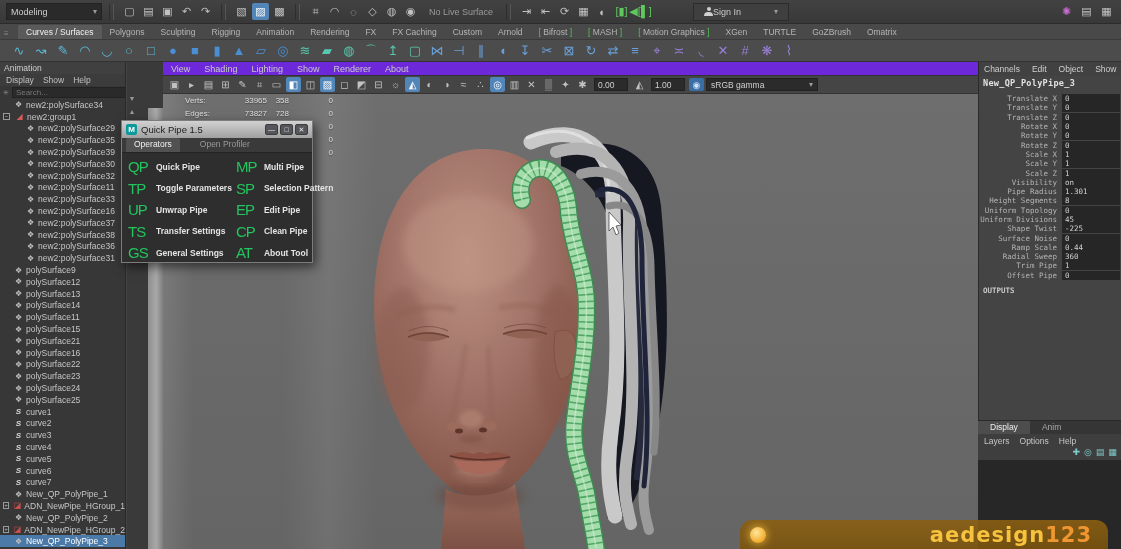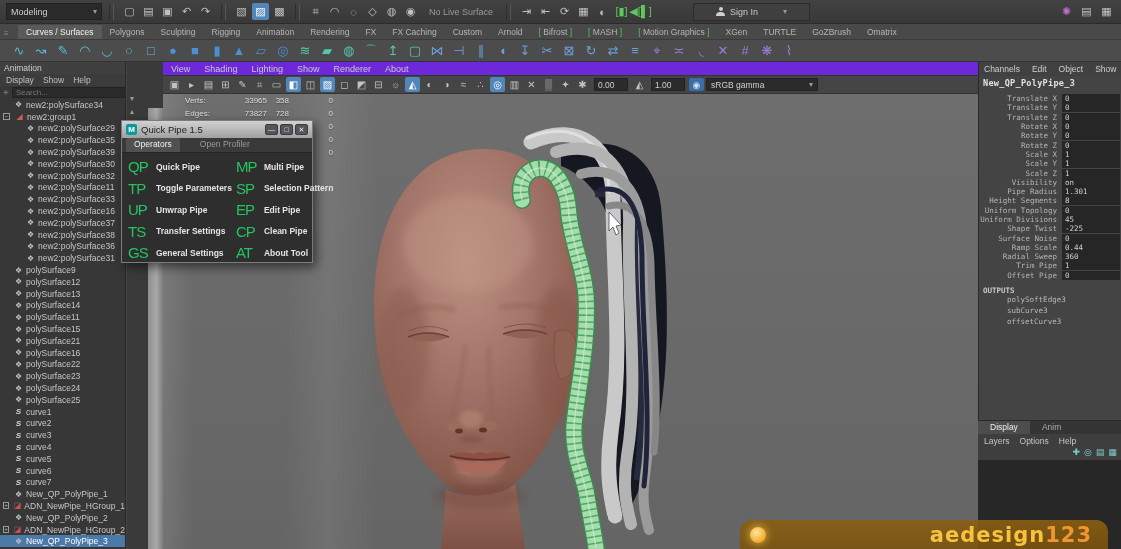--- a/index.html
+++ b/index.html
@@ -8,21 +8,21 @@
 
   
   .statusbar { position:absolute; left:0; top:0; width:1121px; height:24px; background:linear-gradient(#424242,#383838); border-bottom:1px solid #2b2b2b; display:flex; align-items:center; gap:4px; padding:0 6px; }
   .mode-select { display:flex; align-items:center; background:#2a2a2a; border:1px solid #222; height:17px; padding:0 4px; width:96px; color:#cfcfcf; }
   .mode-select .arrow { margin-left:auto; color:#999; font-size:8px; }
   .sb-sep { width:5px; height:16px; border-left:1px solid #2d2d2d; border-right:1px solid #555; margin:0 3px; }
   .sb-group { display:flex; align-items:center; gap:2px; }
   .sb-icon { width:17px; height:17px; display:flex; align-items:center; justify-content:center; color:#c2c2c2; font-size:11px; border-radius:2px; }
   .sb-icon.active { background:#5285b8; color:#fff; }
   .live-surface { color:#9a9a9a; margin:0 6px; }
-  .signin { display:flex; align-items:center; background:#3f3f3f; border:1px solid #2c2c2c; height:18px; padding:0 22px; gap:5px; width:117px; margin-left:40px; }
+  .signin { display:flex; align-items:center; background:#3f3f3f; border:1px solid #2c2c2c; height:18px; padding:0 10px; width:96px; margin-left:40px; }
   .person-icon { width:9px; height:9px; position:relative; }
   .person-icon::before { content:""; position:absolute; left:2.5px; top:0; width:4px; height:4px; border-radius:50%; background:#cfcfcf; }
   .person-icon::after { content:""; position:absolute; left:0; top:4.5px; width:9px; height:4.5px; border-radius:4px 4px 0 0; background:#cfcfcf; }
   .signin .arrow { margin-left:auto; color:#999; font-size:8px; }
   .sb-right { margin-left:auto; display:flex; gap:3px; }
 
   
   .shelf-tabs { position:absolute; left:0; top:24px; width:1121px; height:16px; background:#494949; display:flex; align-items:flex-end; padding-left:18px; border-bottom:1px solid #3a3a3a; }
   .shelf-tab { padding:2px 8px 2px; color:#b5b5b5; font-size:8.5px; white-space:nowrap; }
   .shelf-tab.active { background:#5a5a5a; color:#f0f0f0; border-radius:2px 2px 0 0; }
@@ -788,26 +788,20 @@
           <span class="cb-label">Trim Pipe</span>
           <span class="cb-value">1</span>
         </div>
 
         <div class="cb-row">
           <span class="cb-label">Offset Pipe</span>
           <span class="cb-value">0</span>
         </div>
       </div>
     <div class="cb-outputs-label">OUTPUTS</div>
-    <div>
-
-    <div class="cb-output">polySoftEdge3</div>
-        <div class="cb-output">subCurve3</div>
-        <div class="cb-output">offsetCurve3</div>
-      </div>
   </div>
 
   <div class="layered">
     <div class="le-tabs">
 
     <span class="le-tab active">Display</span>
         <span class="le-tab">Anim</span>
       </div>
     <div class="le-menu">
 

